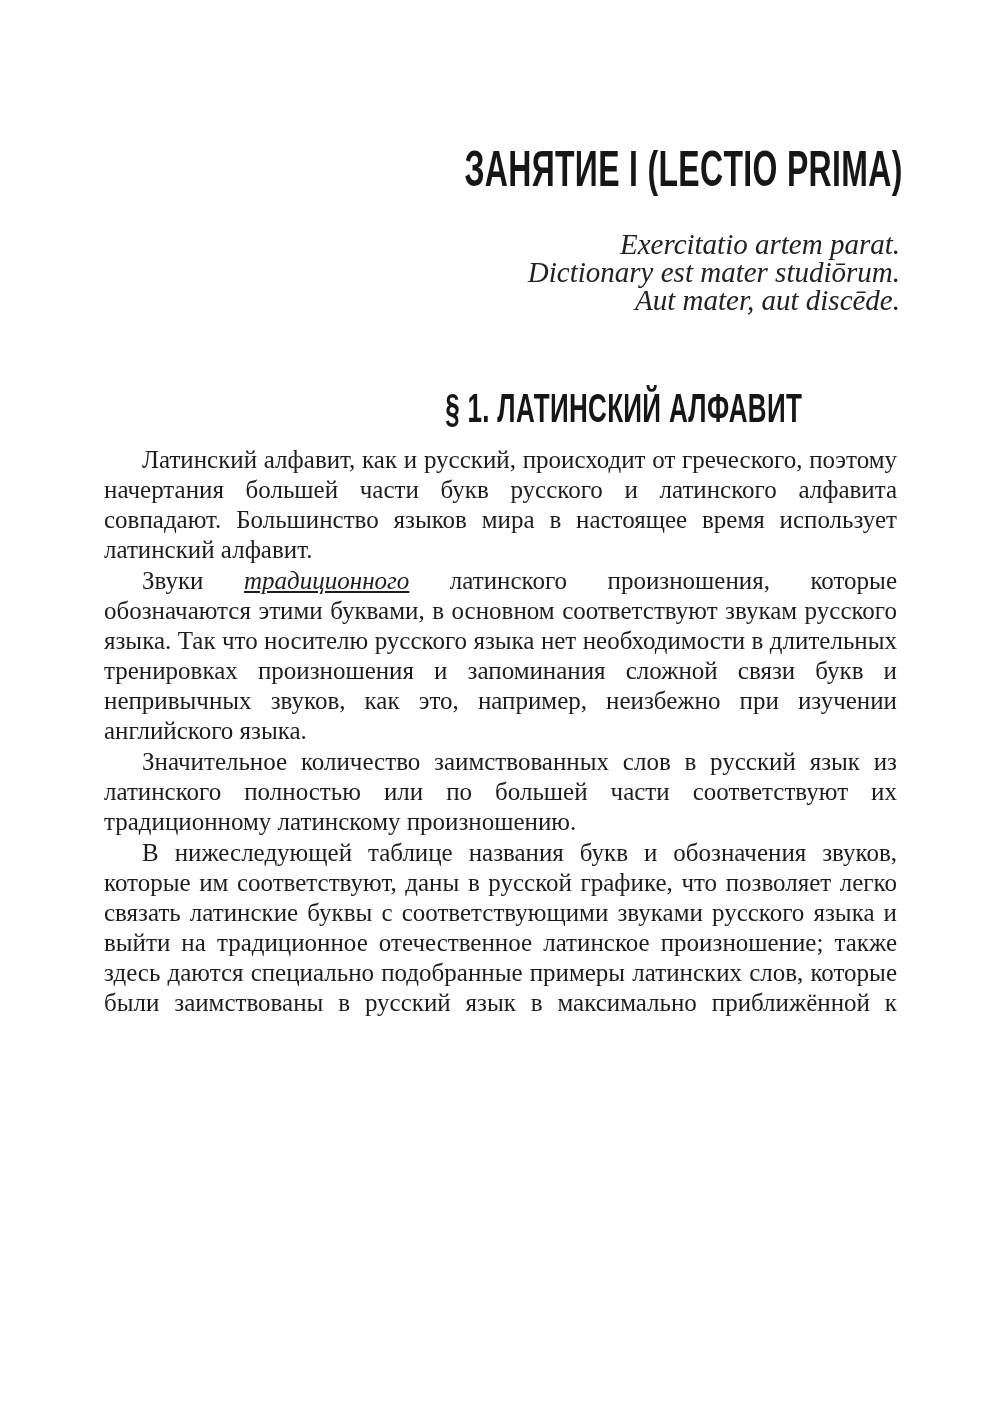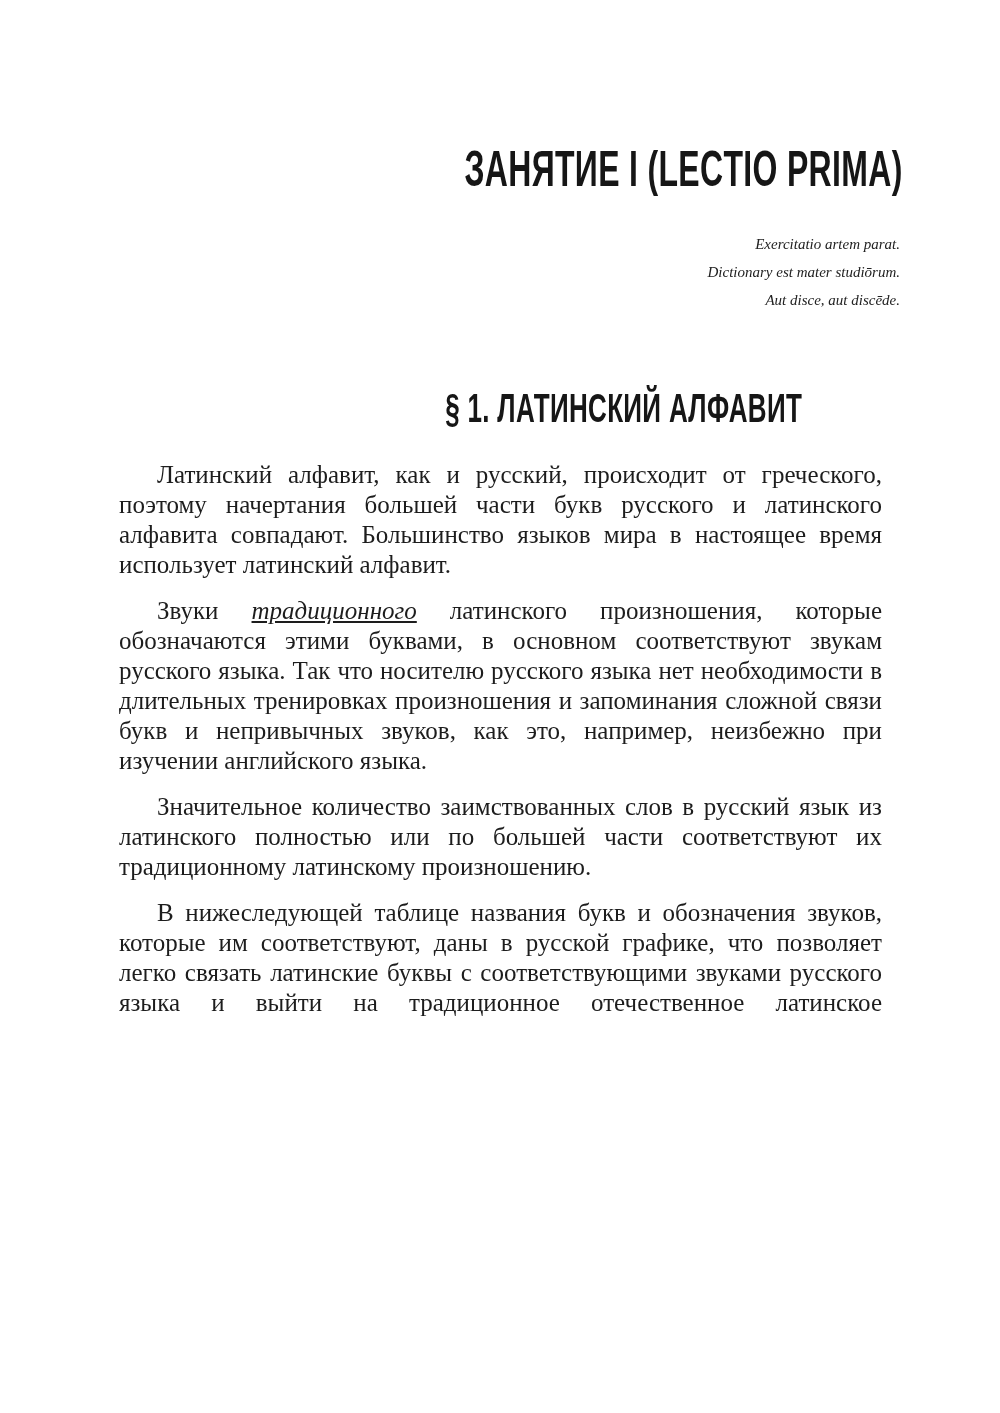--- a/index.html
+++ b/index.html
@@ -33,21 +33,21 @@
     transform: scaleX(0.64);
     transform-origin: right center;
     color: #161616;
   }
   .epigraph {
     position: absolute;
     top: 230px;
     right: 100px;
     text-align: right;
     font-style: italic;
-    font-size: 15px;
+    font-size: 29px;
     line-height: 28px;
     color: #222222;
   }
   .section-heading {
     position: absolute;
     top: 388px;
     left: 103px;
     width: 795px;
     text-align: right;
     line-height: 1;
@@ -66,42 +66,42 @@
     position: absolute;
     top: 444px;
     left: 103px;
     width: 795px;
     font-size: 25px;
     line-height: 30px;
     text-align: justify;
     color: #1d1d1d;
   }
   .body-text p {
-    margin: 16px;
+    margin: 1px;
     text-indent: 38px;
     hyphens: auto;
   }
   .body-text .italic-word {
     font-style: italic;
     text-decoration: underline;
   }
 </style>
 </head>
 <body>
 
 <div class="page">
 
   <div class="lesson-title">
     <span class="condensed">ЗАНЯТИЕ I (LECTIO PRIMA)</span>
   </div>
 
   <div class="epigraph">
     <div>Exercitatio artem parat.</div>
     <div>Dictionary est mater studiōrum.</div>
-    <div>Aut disce, aut discēde.</div>
+    <div>Aut mater, aut discēde.</div>
   </div>
 
   <div class="section-heading">
     <span class="condensed">§ 1. ЛАТИНСКИЙ АЛФАВИТ</span>
   </div>
 
   <div class="body-text">
     <p>Латинский алфавит, как и русский, происходит от греческого, поэтому начертания большей части букв русского и латинского алфавита совпадают. Большинство языков мира в настоящее время использует латинский алфавит.</p>
     <p><span>Звуки </span><span class="italic-word">традиционного</span><span> латинского произношения, которые обозначаются этими буквами, в основном соответствуют звукам русского языка. Так что носителю русского языка нет необходимости в длительных тренировках произношения и запоминания сложной связи букв и непривычных звуков, как это, например, неизбежно при изучении английского языка.</span></p>
     <p>Значительное количество заимствованных слов в русский язык из латинского полностью или по большей части соответствуют их традиционному латинскому произношению.</p>

